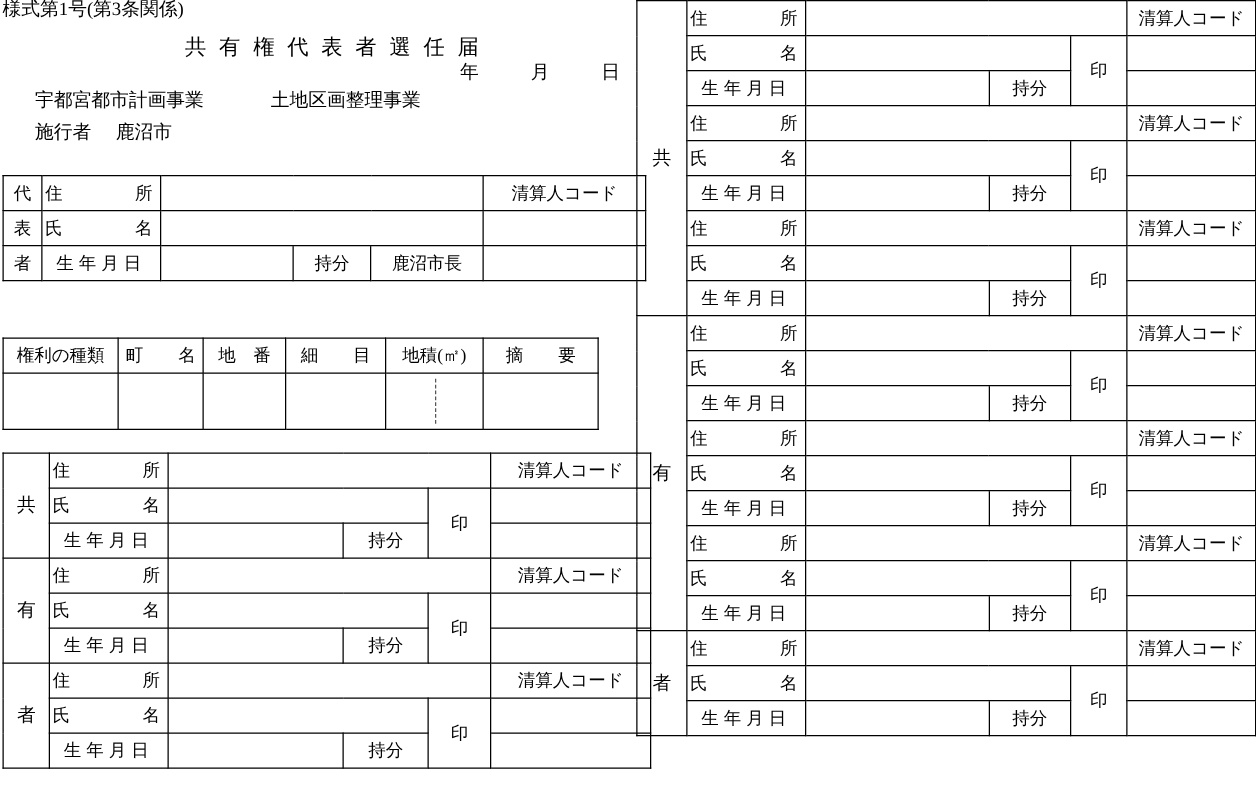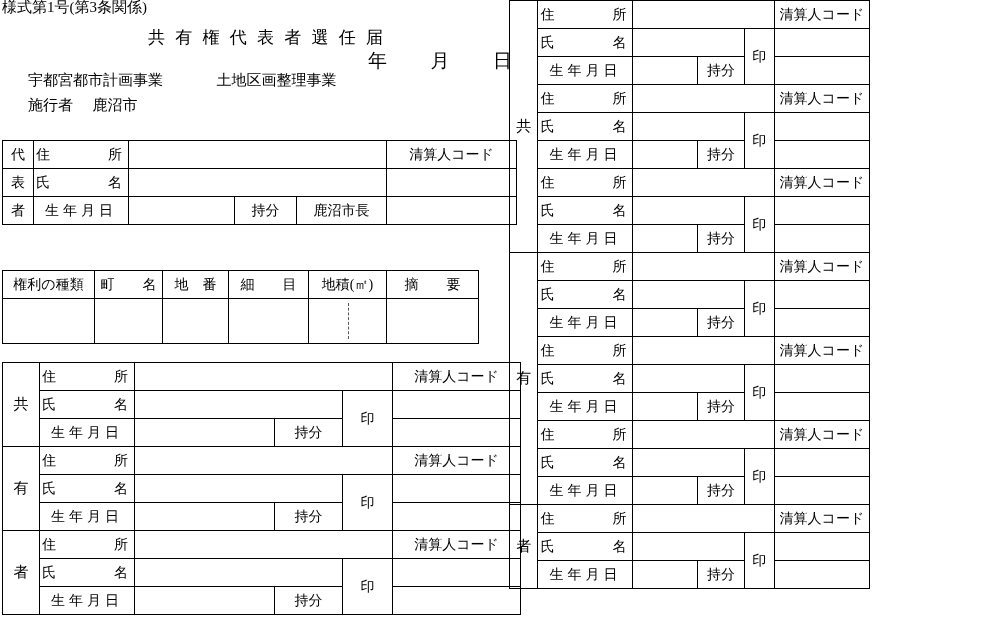--- a/index.html
+++ b/index.html
@@ -6,21 +6,21 @@
     margin: 0;
     padding: 0;
     background: #ffffff;
   }
   body {
     font-family: "Liberation Serif", "DejaVu Serif", serif;
     color: #000000;
   }
   #page {
     position: relative;
-    width: 870px;
+    width: 1005px;
     height: 643px;
     overflow: hidden;
     background: #ffffff;
   }
   .abs { position: absolute; }
 
   
   #form-code {
     left: 2px; top: -2px;
     font-size: 15px;
@@ -29,21 +29,21 @@
   }
   #doc-title {
     left: 148px; top: 26px;
     font-size: 17px;
     letter-spacing: 3px;
     white-space: nowrap;
     text-align: right;
   }
   #date-line {
     left: 368px; top: 48px;
-    font-size: 19px;
+    font-size: 15px;
     white-space: nowrap;
   }
   #date-line span { display: inline-block; }
   .dl-gap { width: 34px; }
 
   #project-line {
     left: 28px; top: 71px;
     font-size: 15px;
     white-space: nowrap;
     text-align: center;

